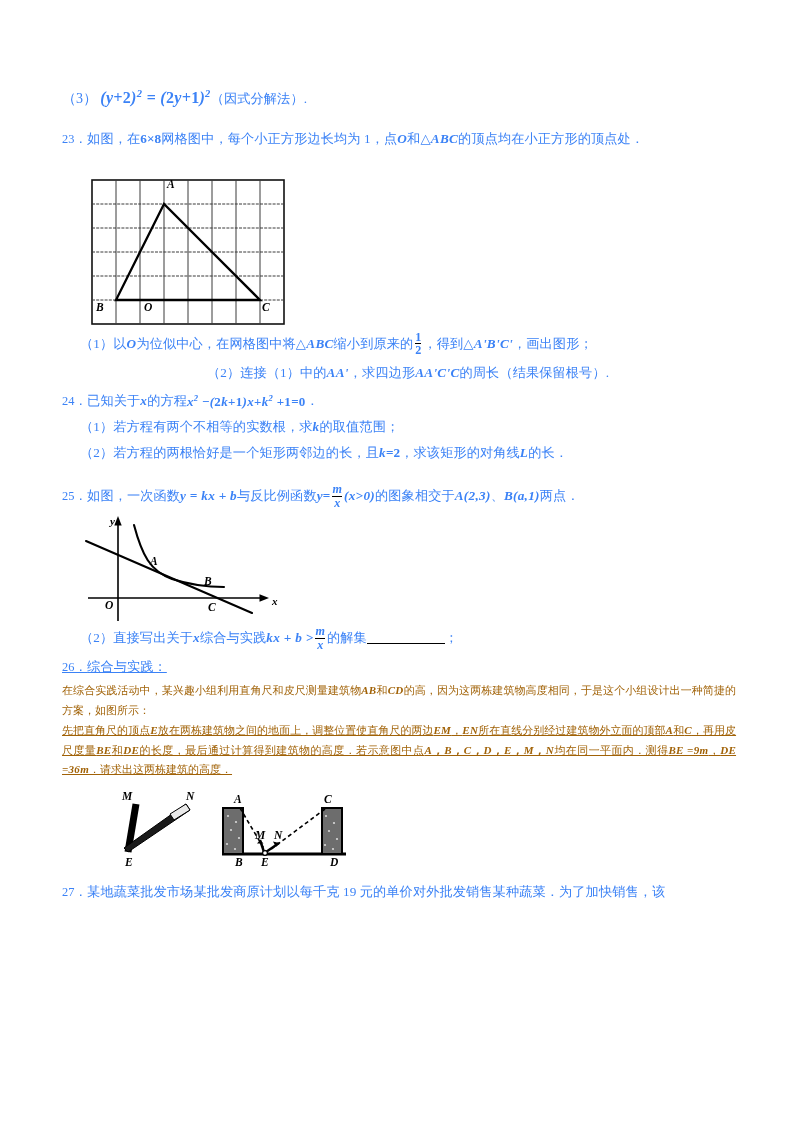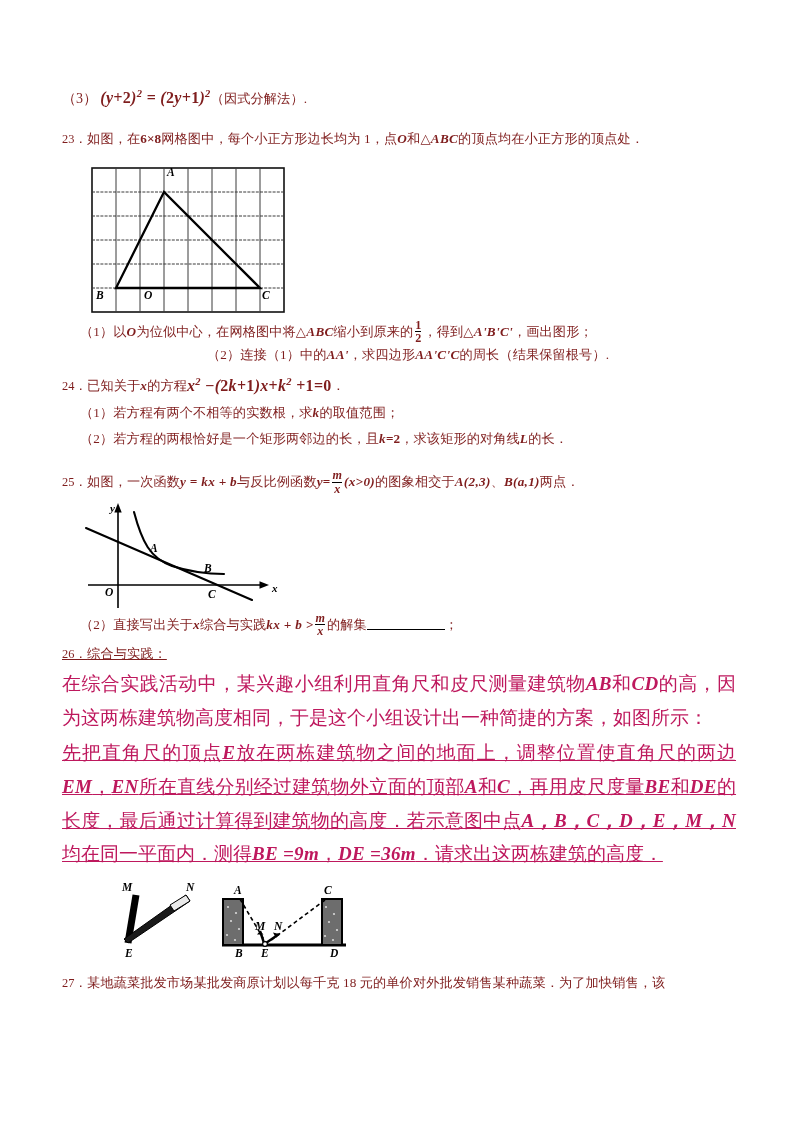--- a/index.html
+++ b/index.html
@@ -21,27 +21,27 @@
     height: 1123px;
     box-sizing: border-box;
     padding: 86px 58px 0 62px;
   }
 
   
   .line {
     font-size: 13.2px;
     line-height: 1.55;
     letter-spacing: 0.1px;
-    color: #7f1d1d;
+    color: #3b82f6;
     white-space: nowrap;
   }
   .para {
-    font-size: 19px;
+    font-size: 11px;
     line-height: 1.78;
-    color: #be185d;
+    color: #a16207;
     text-align: justify;
   }
   .q-num { font-size: 12.4px; }
   .indent { padding-left: 18px; }
 
   
   .m {
     font-family: "Liberation Serif", "DejaVu Serif", serif;
     font-weight: bold;
     font-style: italic;
@@ -96,21 +96,21 @@
 </style>
 </head>
 <body>
 
 <div class="page">
 
   <div class="line" style="margin-bottom:18px;font-size:14px;">
     <span>（3）</span><span style="display:inline-block;width:3px"></span><span class="m" style="font-size:16px;">(<span class="m">y</span>+<span class="mu">2</span>)<sup class="e">2</sup> <span class="mu">=</span> (<span class="mu">2</span><span class="m">y</span>+<span class="mu">1</span>)<sup class="e">2</sup></span><span style="font-size:13.2px">（因式分解法）.</span>
   </div>
 
-  <div class="line" style="margin-bottom:8px;">
+  <div class="line" style="margin-bottom:20px;">
     <span class="q-num">23．</span><span>如图，在</span><span class="mu">6×8</span><span>网格图中，每个小正方形边长均为 1，点</span><span class="m">O</span><span>和</span><span class="m">△ABC</span><span>的顶点均在小正方形的顶点处．</span>
   </div>
 
   <div class="fig fig-grid" style="width:210px;height:155px;">
     <svg width="210" height="155" viewBox="0 0 210 155">
 
       <rect x="14" y="10" width="192" height="144" fill="#fff" stroke="#111" stroke-width="1.6"></rect>
 
       <g stroke="#3a3a3a" stroke-width="1">
         <line x1="38" y1="10" x2="38" y2="154"></line>
@@ -131,30 +131,30 @@
       </g>
 
       <polygon points="86,34 38,130 182,130" fill="none" stroke="#000" stroke-width="2.3" stroke-linejoin="miter"></polygon>
     </svg>
     <span class="lbl" style="left:89px;top:8px;">A</span>
     <span class="lbl" style="left:18px;top:131px;">B</span>
     <span class="lbl" style="left:66px;top:131px;">O</span>
     <span class="lbl" style="left:184px;top:131px;">C</span>
   </div>
 
-  <div class="line indent" style="margin-top:6px;margin-bottom:0;">
+  <div class="line indent" style="margin-top:6px;margin-bottom:6px;">
     <span>（1）以</span><span class="m">O</span><span>为位似中心，在网格图中将</span><span class="m">△ABC</span><span>缩小到原来的</span><span class="frac up"><span class="num">1</span><span class="den">2</span></span><span>，得到</span><span class="m">△A'B'C'</span><span>，画出图形；</span>
   </div>
 
   <div class="line indent" style="margin-bottom:8px;text-align:center;">
     <span>（2）连接（1）中的</span><span class="m">AA'</span><span>，求四边形</span><span class="m">AA'C'C</span><span>的周长（结果保留根号）.</span>
   </div>
 
   <div class="line" style="margin-bottom:5px;">
-    <span class="q-num">24．</span><span>已知关于</span><span class="m">x</span><span>的方程</span><span class="m" style="font-size:16px">x<sup class="e">2</sup> <span class="mu">−</span>(<span class="mu">2</span>k<span class="mu">+1</span>)x<span class="mu">+</span>k<sup class="e">2</sup> <span class="mu">+1=0</span></span><span>．</span>
+    <span class="q-num">24．</span><span>已知关于</span><span class="m">x</span><span>的方程</span><span class="m" style="font-size:13px">x<sup class="e">2</sup> <span class="mu">−</span>(<span class="mu">2</span>k<span class="mu">+1</span>)x<span class="mu">+</span>k<sup class="e">2</sup> <span class="mu">+1=0</span></span><span>．</span>
   </div>
 
   <div class="line indent" style="margin-bottom:5px;">
     <span>（1）若方程有两个不相等的实数根，求</span><span class="m">k</span><span>的取值范围；</span>
   </div>
 
   <div class="line indent" style="margin-bottom:20px;">
     <span>（2）若方程的两根恰好是一个矩形两邻边的长，且</span><span class="m">k</span><span class="mu">=</span><span class="mu">2</span><span>，求该矩形的对角线</span><span class="m">L</span><span>的长．</span>
   </div>
 
@@ -247,16 +247,16 @@
     <span class="lbl" style="left:160px;top:7px;">A</span>
     <span class="lbl" style="left:250px;top:7px;">C</span>
     <span class="lbl" style="left:161px;top:70px;">B</span>
     <span class="lbl" style="left:256px;top:70px;">D</span>
     <span class="lbl" style="left:187px;top:70px;">E</span>
     <span class="lbl" style="left:181px;top:43px;">M</span>
     <span class="lbl" style="left:200px;top:43px;">N</span>
   </div>
 
   <div class="line" style="margin-top:8px;">
-    <span class="q-num">27．</span><span>某地蔬菜批发市场某批发商原计划以每千克 18 元的单价对外批发销售某种蔬菜．为了加快销售，该</span>
+    <span class="q-num">27．</span><span>某地蔬菜批发市场某批发商原计划以每千克 19 元的单价对外批发销售某种蔬菜．为了加快销售，该</span>
   </div>
 
 </div>
 
 </body></html>

